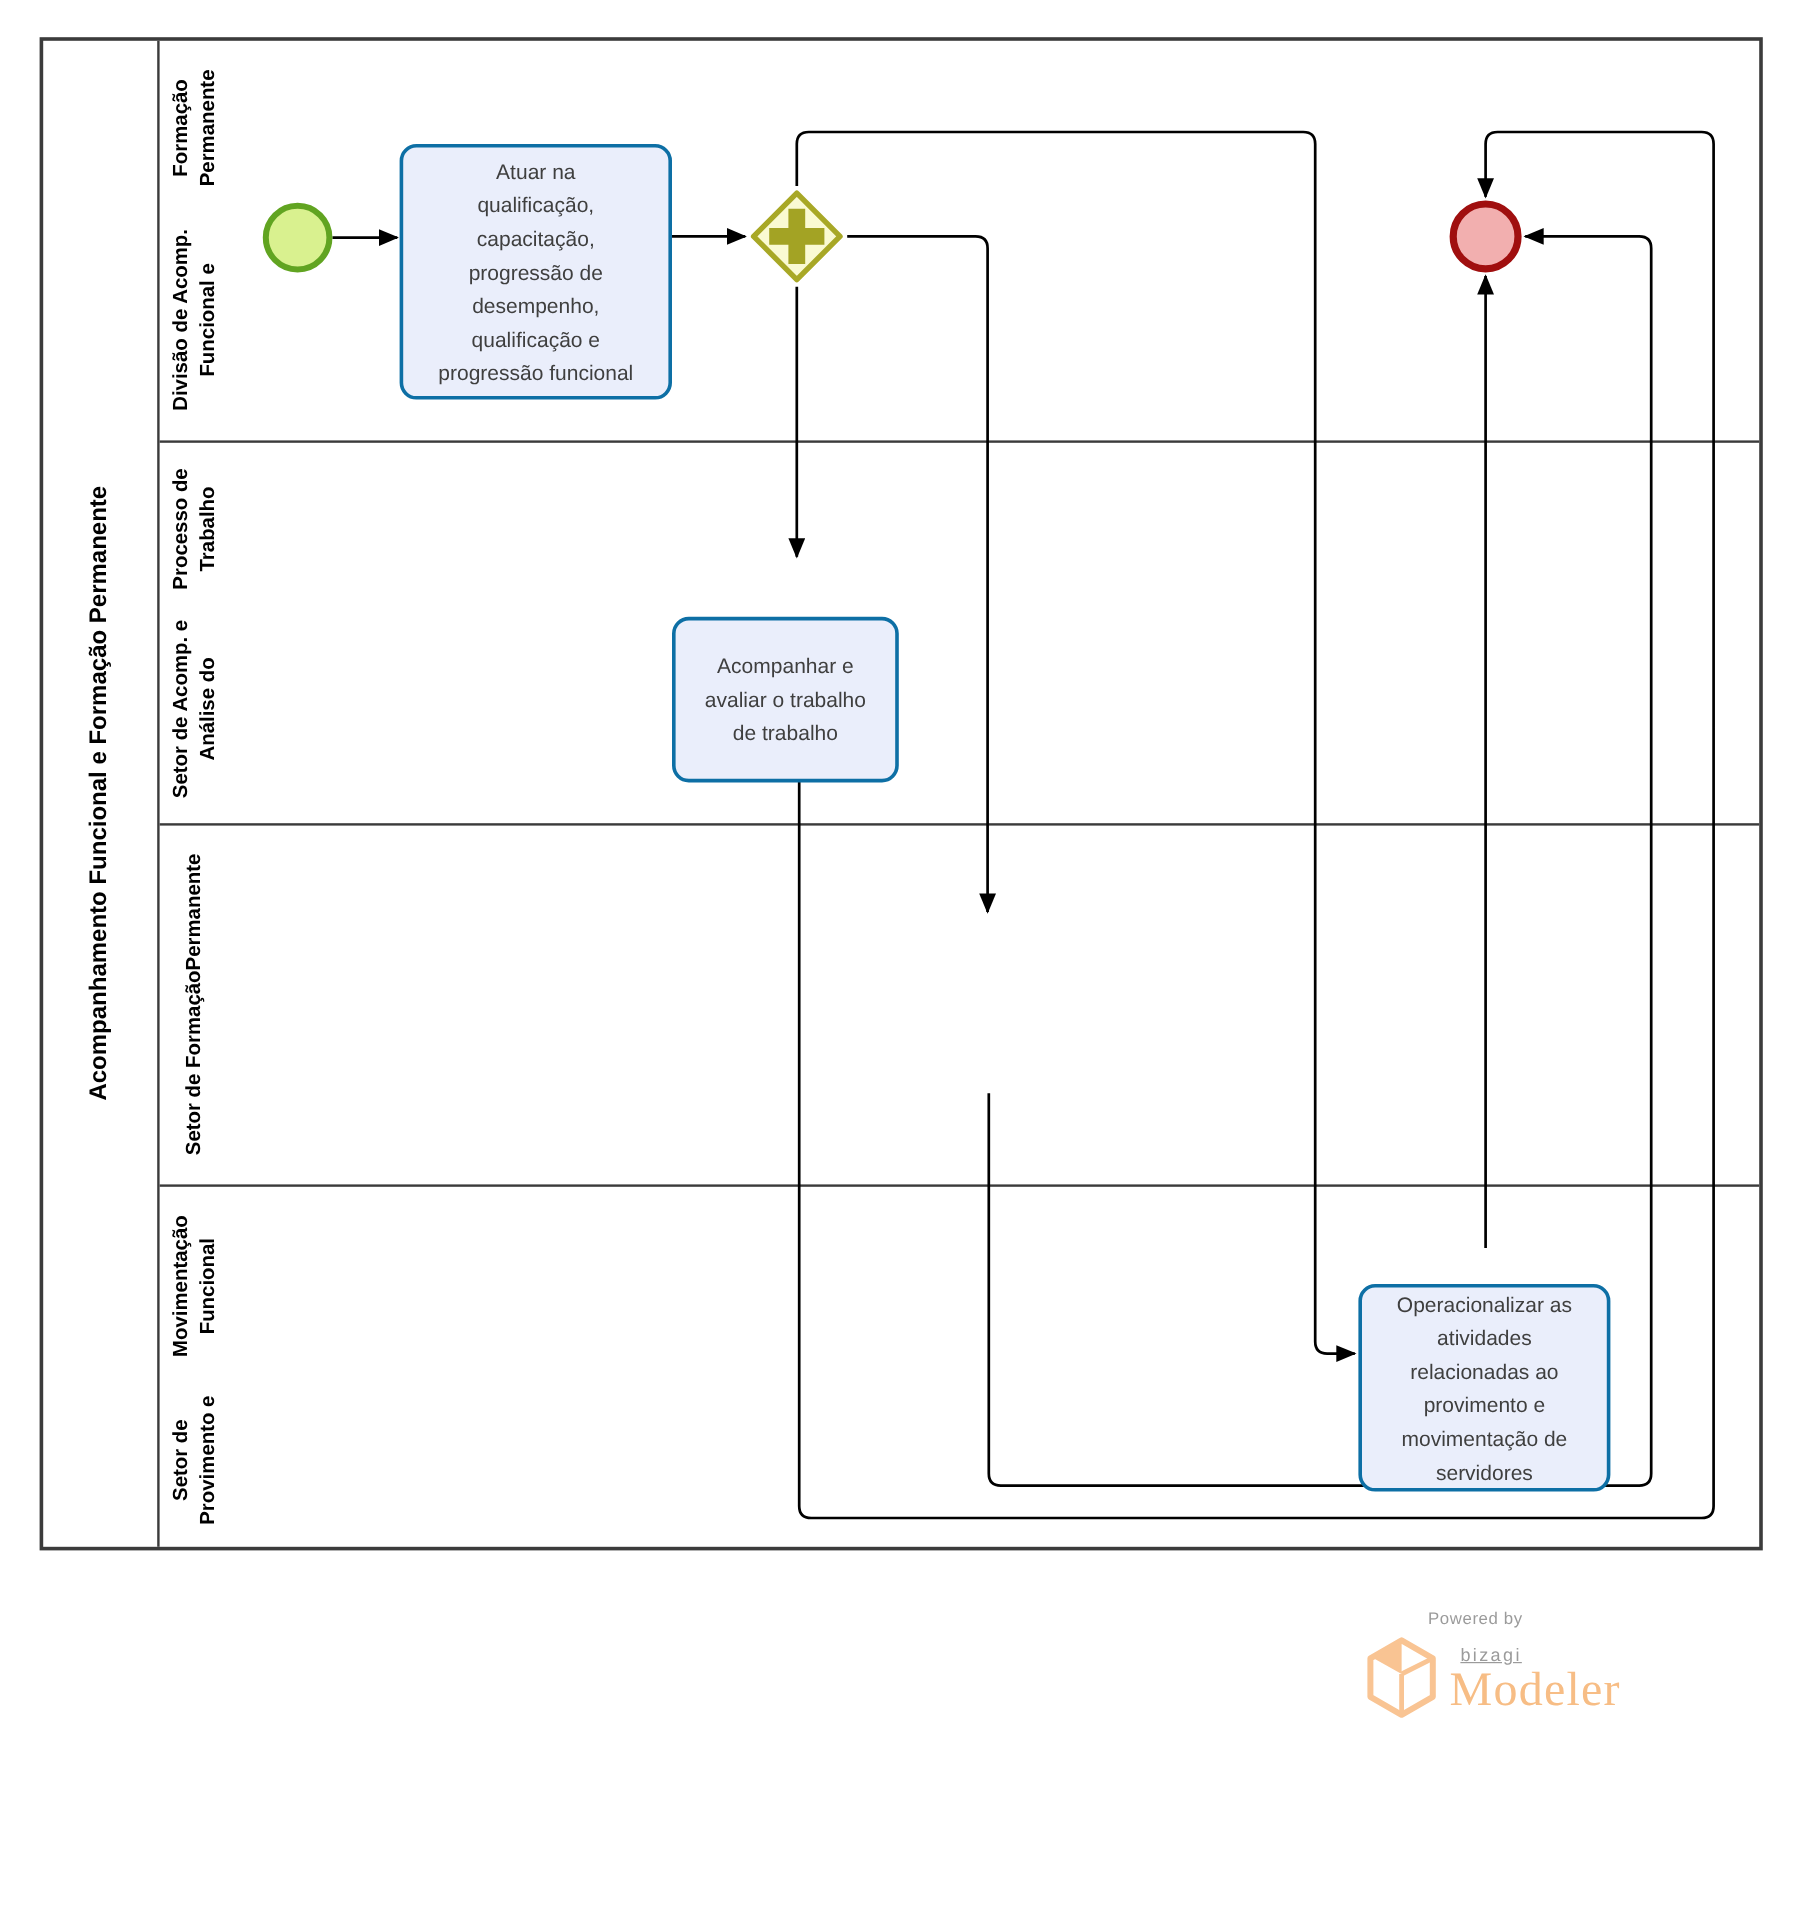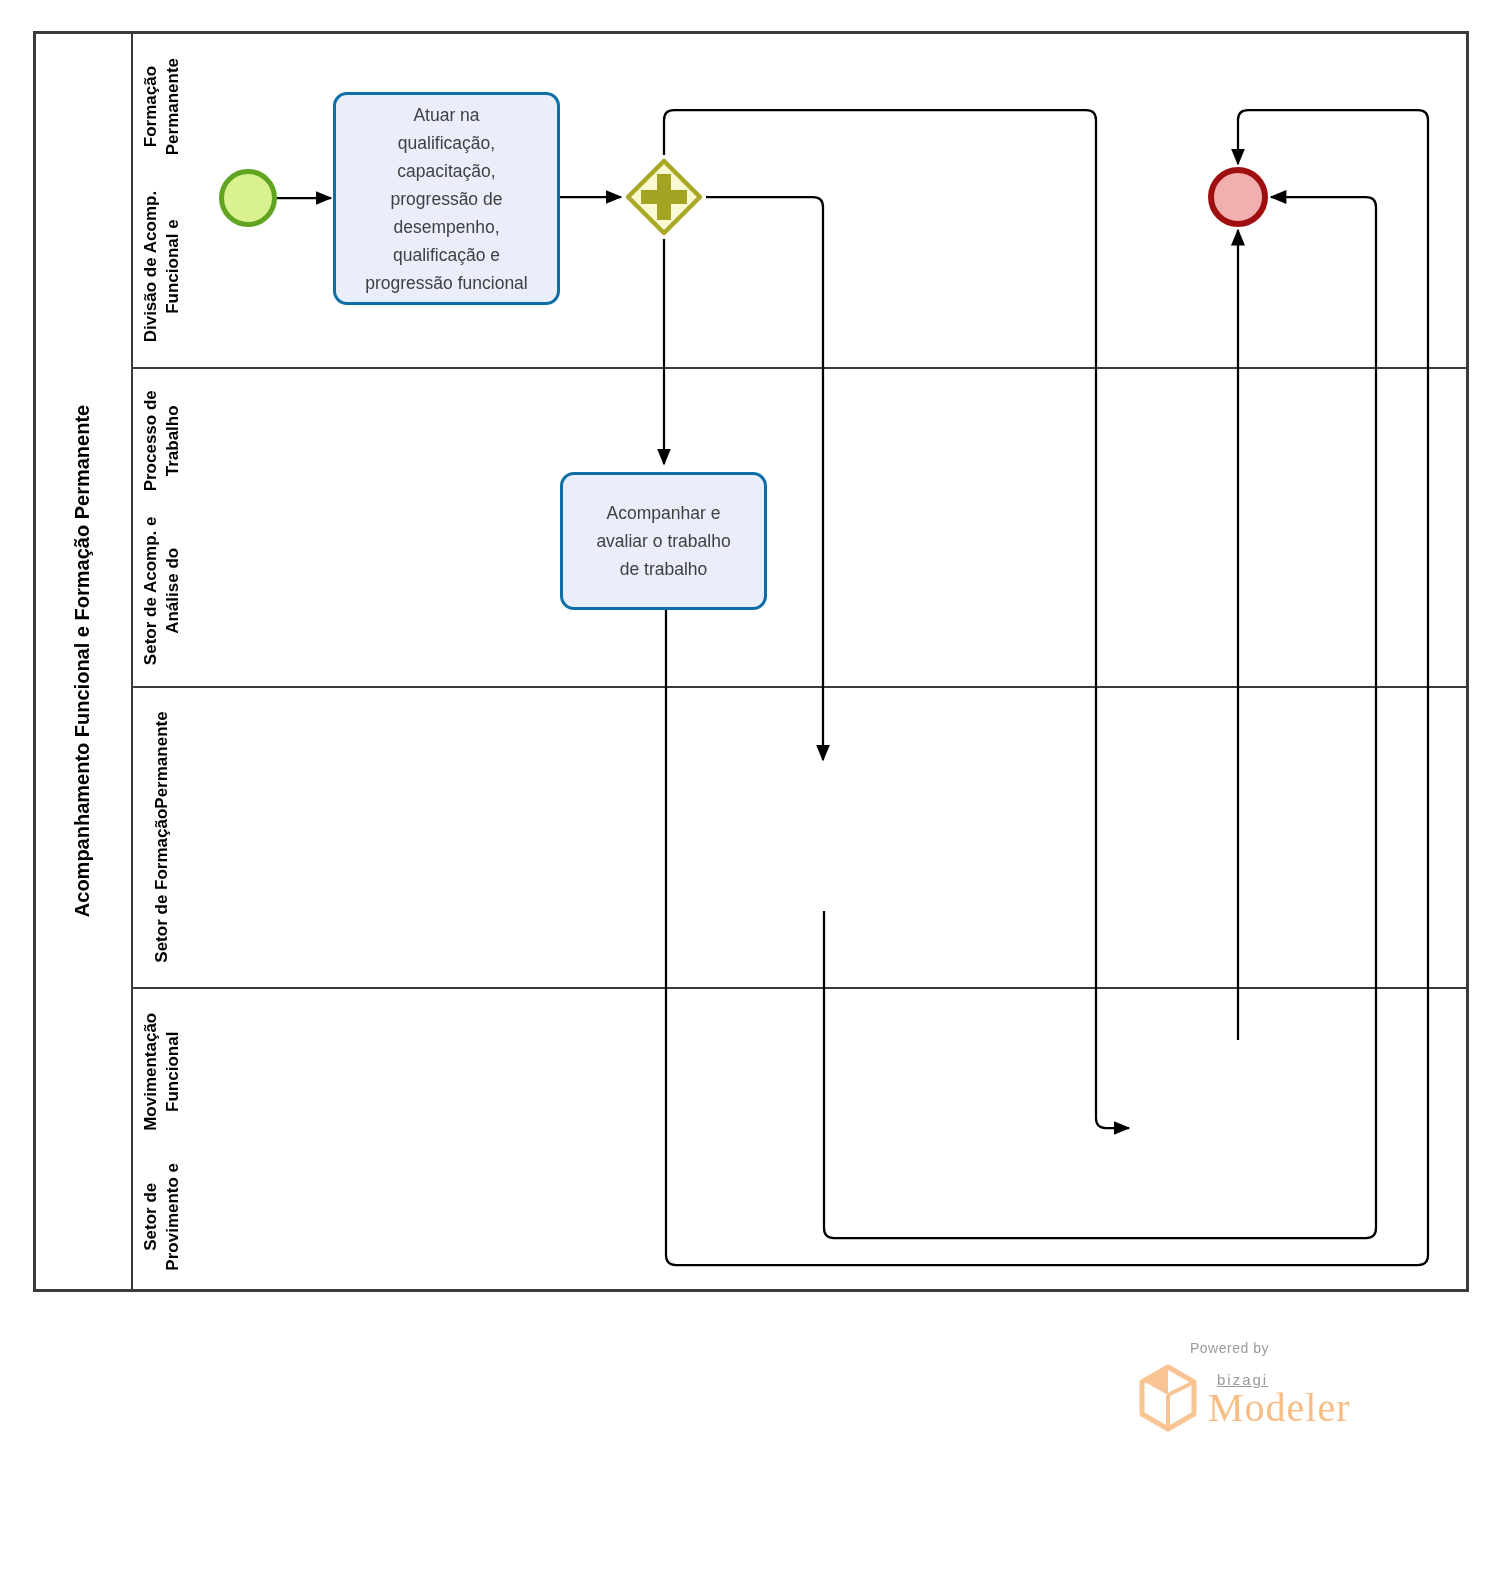--- a/index.html
+++ b/index.html
@@ -14,21 +14,21 @@
   .rot-label{position:absolute;display:flex;align-items:center;justify-content:center;
         text-align:center;transform:rotate(-90deg);color:var(--lane-text);font-weight:bold;}
   .pool-title{font-size:20px;line-height:24px;}
   .lane-label{font-size:17px;line-height:22px;}
   
   svg.flows{position:absolute;left:0;top:0;width:1496px;height:1588px;}
   
   .task{position:absolute;box-sizing:border-box;border:3px solid var(--task-border);
         border-radius:14px;background:var(--task-fill);display:flex;align-items:center;
         justify-content:center;text-align:center;color:var(--task-text);
-        font-size:17.5px;line-height:28px;}
+        font-size:17.5px;line-height:28px;margin-top:28px;}
   .event{position:absolute;box-sizing:border-box;border-radius:50%;}
   .event.start{left:219px;top:169px;width:58px;height:58px;
         border:5px solid var(--start-border);background:var(--start-fill);}
   .event.end{left:1208px;top:167px;width:60px;height:60px;
         border:6px solid var(--end-border);background:var(--end-fill);}
   .gateway{position:absolute;left:624px;top:157px;width:80px;height:80px;}
   
   .powered-by{position:absolute;left:1146px;top:1340px;font-size:14px;letter-spacing:.5px;
         color:var(--logo-gray);margin-left:44px;}
   .logo-cube{position:absolute;left:1138px;top:1364px;}
@@ -100,29 +100,39 @@
 
   <div class="gateway">
     <svg width="80" height="80" viewBox="0 0 80 80" xmlns="http://www.w3.org/2000/svg">
       <polygon points="40,4 76,40 40,76 4,40" fill="var(--gateway-fill)" stroke="var(--gateway-border)" stroke-width="4.5" stroke-linejoin="round"></polygon>
       <path d="M33,17 h14 v16 h16 v14 h-16 v16 h-14 v-16 h-16 v-14 h16 z" fill="var(--gateway-icon)"></path>
     </svg>
   </div>
 
   <div class="event end"></div>
 
-  <div class="task" style="left:560px;top:472px;width:207px;height:138px">
+  <div class="task" style="left:560px;top:486px;width:189px;height:138px">
     <div>
         <div>Acompanhar e</div>
         <div>avaliar o trabalho</div>
         <div>de trabalho</div>
       </div>
   </div>
 
 
+  <div class="task" style="left:1132px;top:1042px;width:210px;height:173px">
+    <div>
+        <div>Operacionalizar as</div>
+        <div>atividades</div>
+        <div>relacionadas ao</div>
+        <div>provimento e</div>
+        <div>movimentação de</div>
+        <div>servidores</div>
+      </div>
+  </div>
 
   <div class="powered-by">Powered by</div>
   <svg class="logo-cube" width="60" height="68" viewBox="0 0 60 68" xmlns="http://www.w3.org/2000/svg">
     <polygon points="30,3 56,18 56,50 30,65 4,50 4,18" fill="none" stroke="var(--logo-light-orange)" stroke-width="5" stroke-linejoin="round"></polygon>
     <polygon points="30,5 7,18 30,31" fill="var(--logo-light-orange)"></polygon>
     <path d="M30,31 L56,18 M30,31 L30,63" fill="none" stroke="var(--logo-light-orange)" stroke-width="4"></path>
   </svg>
   <div class="logo-bizagi">bizagi</div>
   <div class="logo-modeler">Modeler</div>
 

